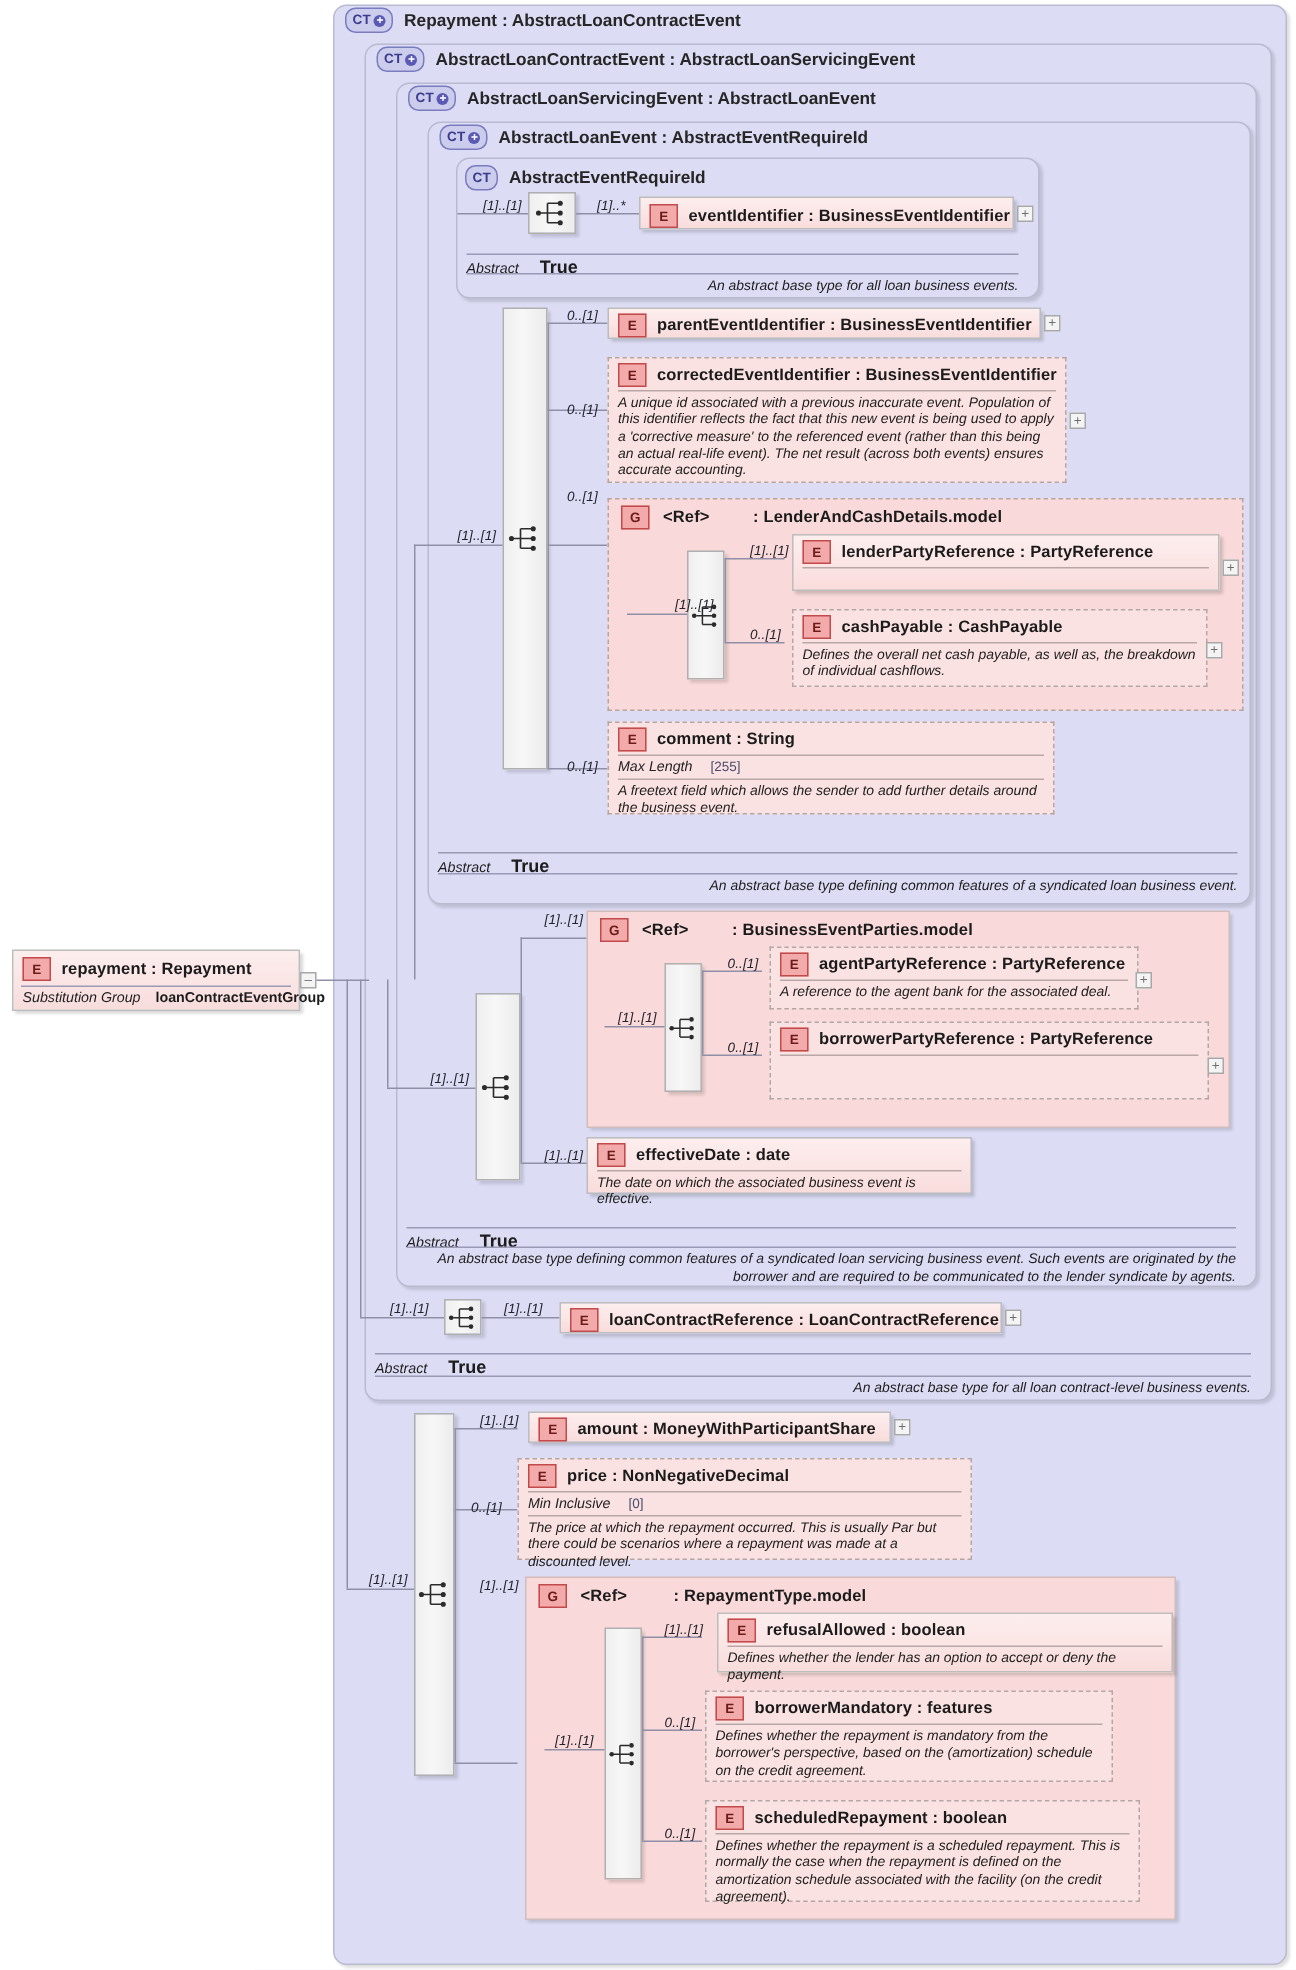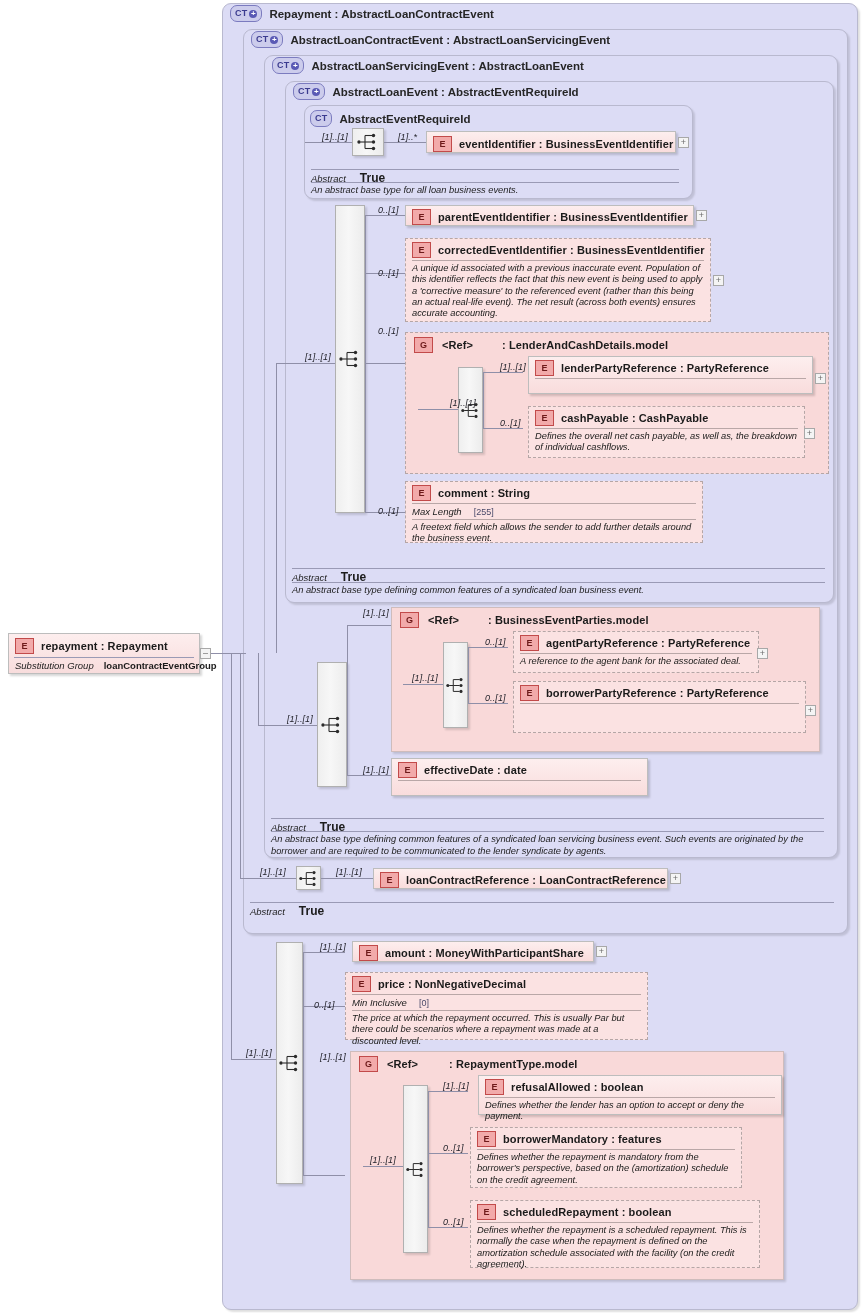--- a/index.html
+++ b/index.html
@@ -234,20 +234,21 @@
   .abstract-row .k{font-style:italic;color:#1c1c1c;}
   .abstract-row .v{font-weight:bold;color:#1c1c1c;font-size:12px;}
   .ct-doc{
     position:absolute;
     border-top:1px solid #9a9ab5;
     padding-top:2px;
     font-size:9.3px;
     font-style:italic;
     color:#1c1c1c;
     line-height:1.25;
+    text-align:right;
   }
 
   
   .root-box{
     position:absolute;
     box-sizing:border-box;
     background:linear-gradient(to bottom,#fdeeee 0%,#f8dcdc 100%);
     border:1px solid #bdbdbd;
     box-shadow:2px 2px 2px rgba(0,0,0,0.16);
   }
@@ -529,20 +530,21 @@
   </div>
   <div class="plusbox" style="left:805px;top:705px;">+</div>
 
   <div class="card" style="left:363px;top:765px;">[1]..[1]</div>
   <div class="node solid" style="left:391px;top:758px;width:257px;height:38px;">
     <div class="node-head" style="padding:3px 6px 2px 6px;">
       <span class="e-badge">E</span>
       <span class="node-name">effectiveDate : date</span>
     </div>
     <div class="node-sep"></div>
+    <div class="node-doc">The date on which the associated business event is effective.</div>
   </div>
 
   <div class="abstract-row" style="left:271px;top:818px;width:553px;">
     <span class="k">Abstract</span>
     <span class="v">True</span>
   </div>
   <div class="ct-doc" style="left:271px;top:831px;width:553px;">An abstract base type defining common features of a syndicated loan servicing business event. Such events are originated by the borrower and are required to be communicated to the lender syndicate by agents.</div>
 
   <div class="seq" style="left:296px;top:866px;width:25px;height:24px;">
     <svg width="20" height="17" viewBox="0 0 22 18">
@@ -568,20 +570,21 @@
       <span class="e-badge">E</span>
       <span class="node-name">loanContractReference : LoanContractReference</span>
     </div>
   </div>
   <div class="plusbox" style="left:670px;top:873px;">+</div>
 
   <div class="abstract-row" style="left:250px;top:902px;width:584px;">
     <span class="k">Abstract</span>
     <span class="v">True</span>
   </div>
+  <div class="ct-doc" style="left:250px;top:917px;width:584px;">An abstract base type for all loan contract-level business events.</div>
 
   <div class="seq" style="left:276px;top:942px;width:27px;height:242px;">
     <svg width="22" height="18" viewBox="0 0 22 18">
       <circle cx="2" cy="9" r="1.7" fill="#2b2b2b"></circle>
       <line x1="3.5" y1="9" x2="8" y2="9" stroke="#2b2b2b" stroke-width="1.1"></line>
       <line x1="8" y1="2.5" x2="8" y2="15.5" stroke="#2b2b2b" stroke-width="1.1"></line>
       <line x1="8" y1="2.5" x2="15" y2="2.5" stroke="#2b2b2b" stroke-width="1.1"></line>
       <line x1="8" y1="9" x2="15" y2="9" stroke="#2b2b2b" stroke-width="1.1"></line>
       <line x1="8" y1="15.5" x2="15" y2="15.5" stroke="#2b2b2b" stroke-width="1.1"></line>
       <circle cx="16.5" cy="2.5" r="1.7" fill="#2b2b2b"></circle>

